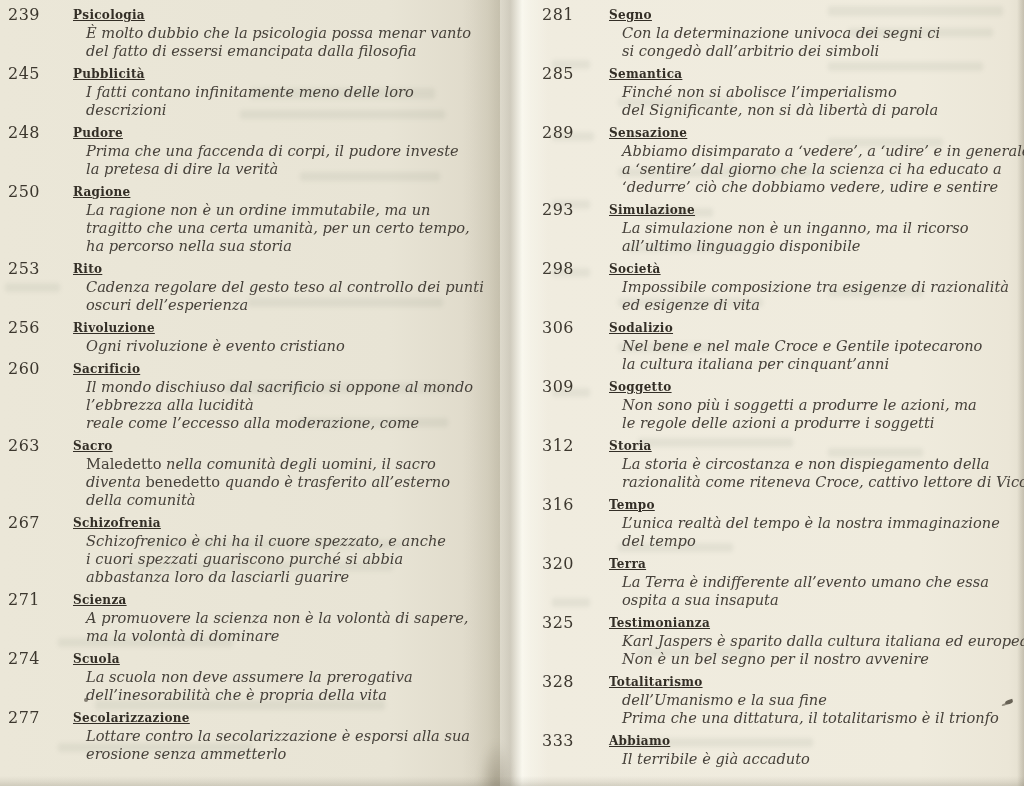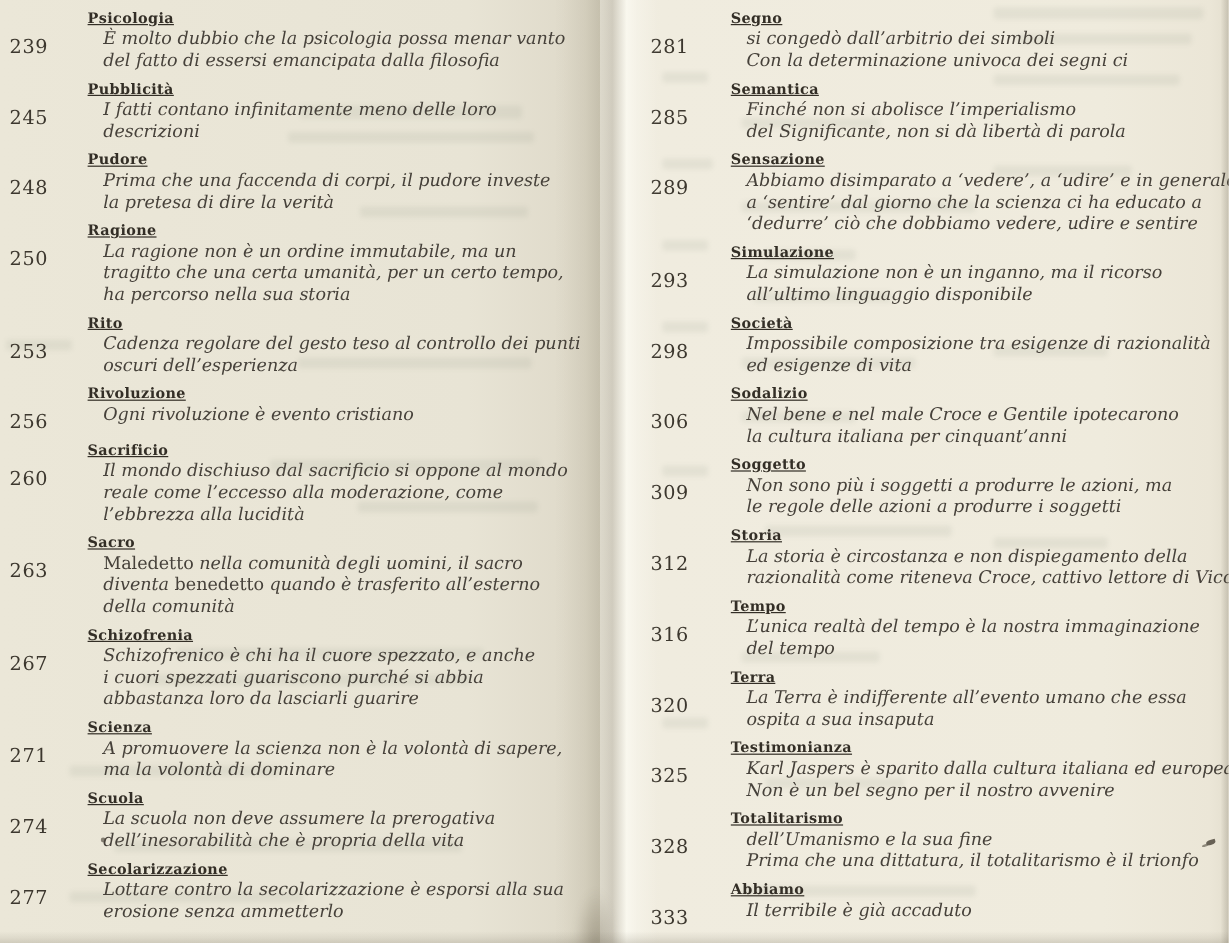--- a/index.html
+++ b/index.html
@@ -58,21 +58,21 @@
   .entries { position: absolute; top: 6px; z-index: 2; }
   .entries-left  { left: 8px;  width: 486px; }
   .entries-right { left: 42px; width: 470px; }
   .page .entries { position: absolute; }
 
   .entry { display: flex; align-items: flex-start; margin-bottom: 5px; }
 
   .pagenum {
     flex: 0 0 auto;
     font-size: 16px; line-height: 18px;
-    color: #3c372e; letter-spacing: 0.5px; margin-top: 24px;
+    color: #3c372e; letter-spacing: 0.5px;
   }
   .entries-left  .pagenum { width: 65px; }
   .entries-right .pagenum { width: 67px; }
 
   .entry-body { flex: 1 1 auto; min-width: 0; }
 
   .entry-title {
     font-weight: bold;
     font-size: 12px; line-height: 18px;
     color: #332e26; letter-spacing: 0.3px;
@@ -182,22 +182,22 @@
             </div>
     </div>
   </div>
 
   <div class="entry">
     <div class="pagenum">260</div>
     <div class="entry-body">
       <div class="entry-title">Sacrificio</div>
       <div class="entry-desc">
               <div class="desc-line">Il mondo dischiuso dal sacrificio si oppone al mondo</div>
+              <div class="desc-line">l’ebbrezza alla lucidità</div>
               <div class="desc-line">reale come l’eccesso alla moderazione, come</div>
-              <div class="desc-line">l’ebbrezza alla lucidità</div>
             </div>
     </div>
   </div>
 
   <div class="entry">
     <div class="pagenum">263</div>
     <div class="entry-body">
       <div class="entry-title">Sacro</div>
       <div class="entry-desc">
               <div class="desc-line"><span class="roman">Maledetto </span><span>nella comunità degli uomini, il sacro</span></div>
@@ -254,22 +254,22 @@
 </div>
   </div>
 
   <div class="page page-right">
     <div class="entries entries-right">
   <div class="entry">
     <div class="pagenum">281</div>
     <div class="entry-body">
       <div class="entry-title">Segno</div>
       <div class="entry-desc">
+              <div class="desc-line">Con la determinazione univoca dei segni ci</div>
               <div class="desc-line">si congedò dall’arbitrio dei simboli</div>
-              <div class="desc-line">Con la determinazione univoca dei segni ci</div>
             </div>
     </div>
   </div>
 
   <div class="entry">
     <div class="pagenum">285</div>
     <div class="entry-body">
       <div class="entry-title">Semantica</div>
       <div class="entry-desc">
               <div class="desc-line">Finché non si abolisce l’imperialismo</div>

